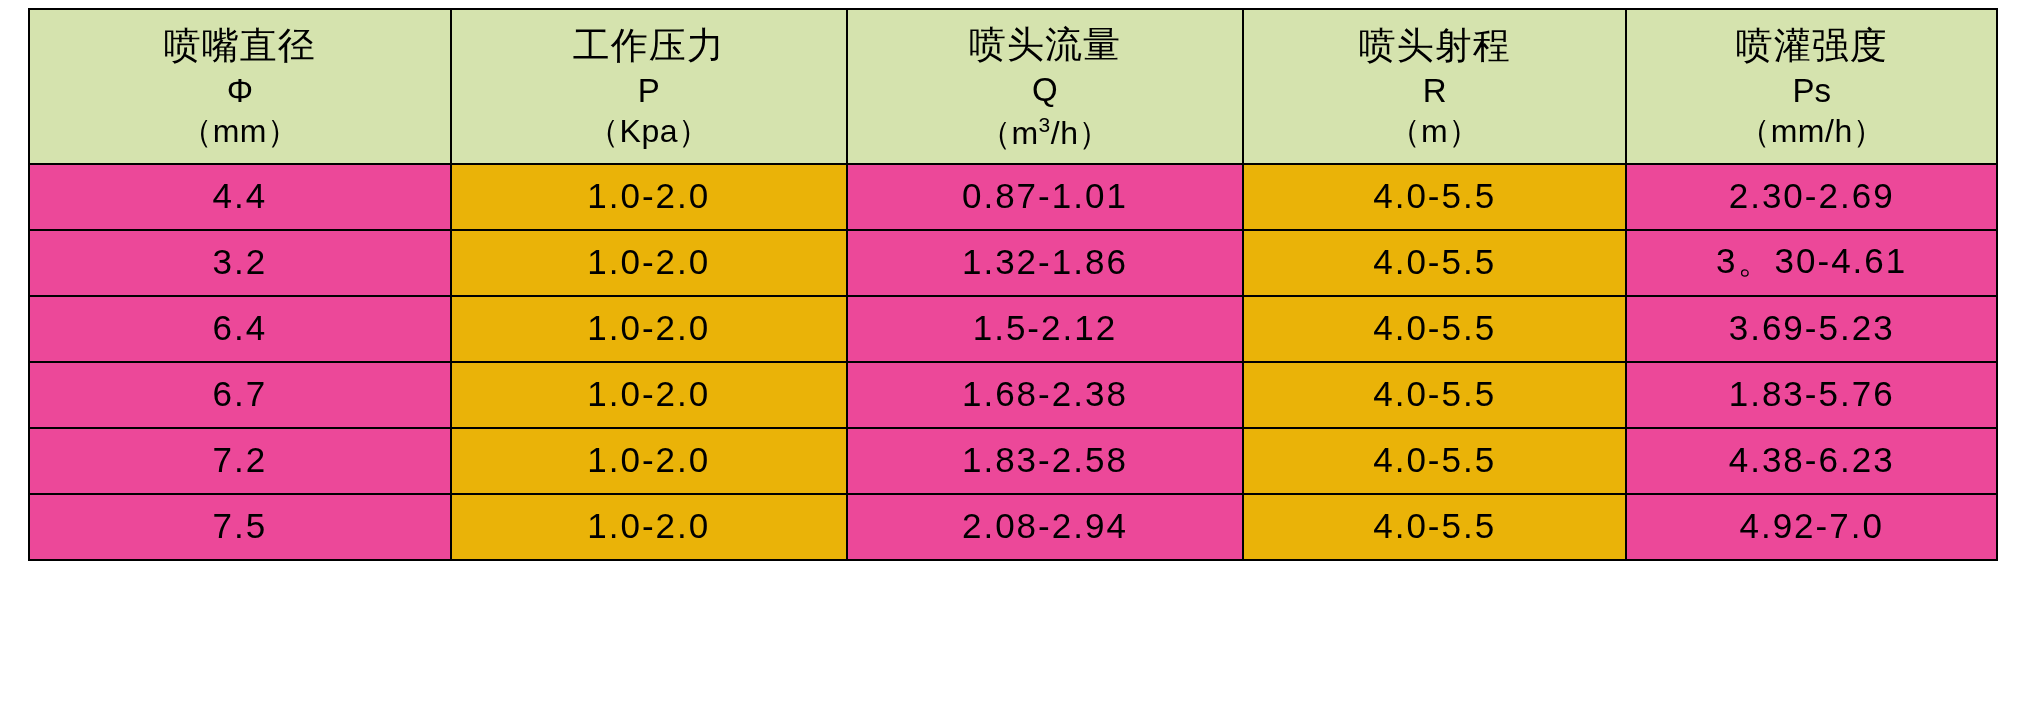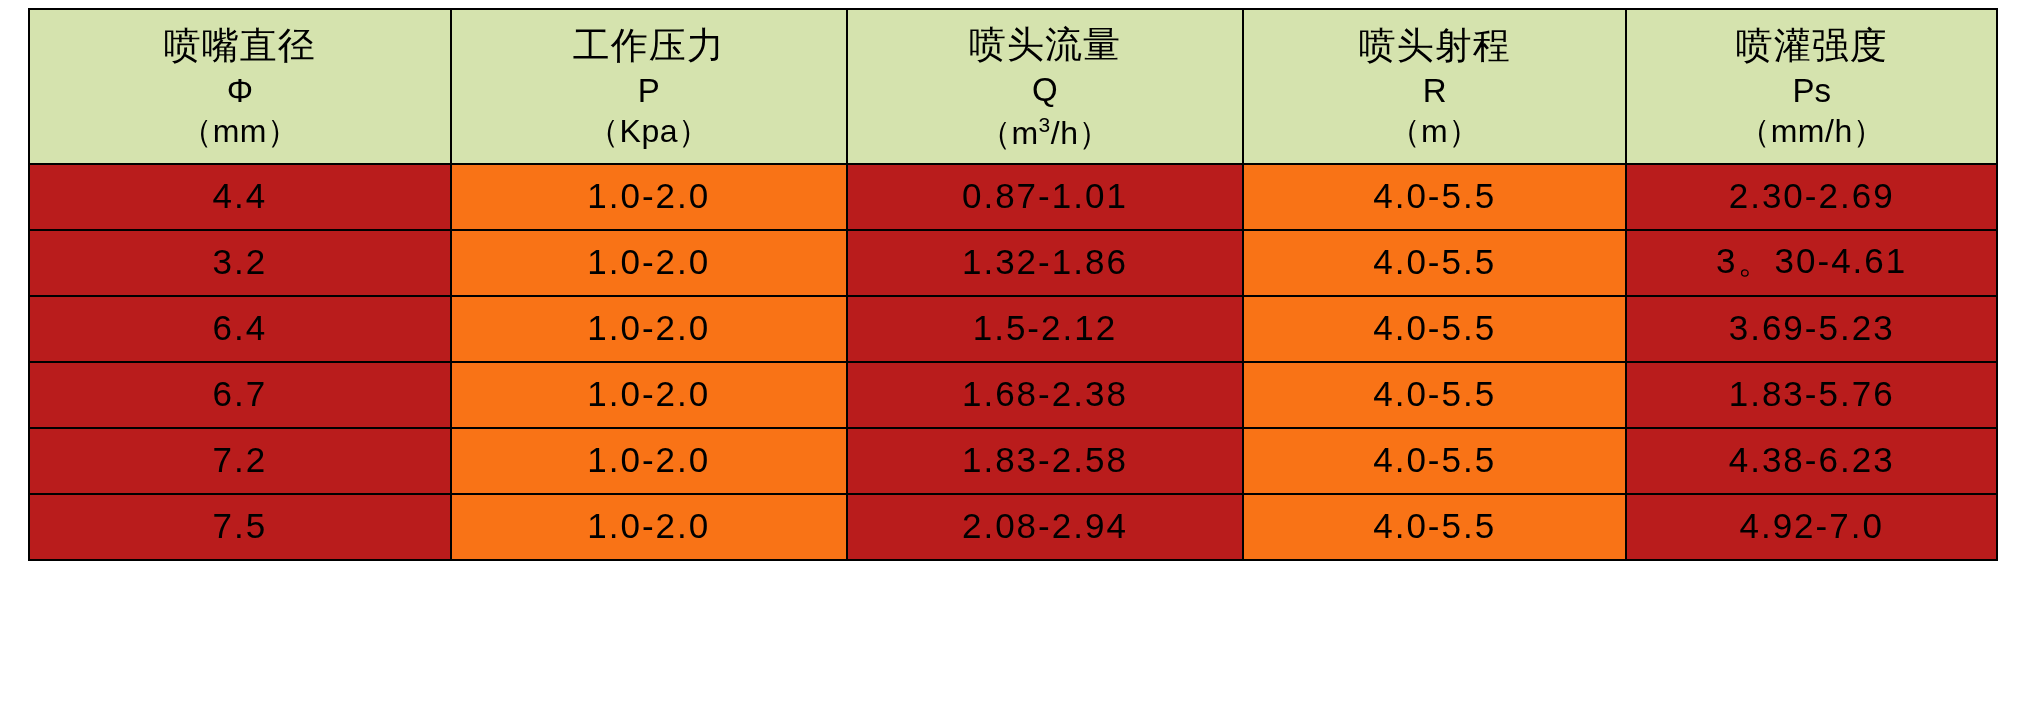--- a/index.html
+++ b/index.html
@@ -59,24 +59,24 @@
     vertical-align: super;
   }
   table.spec tbody td {
     font-size: 35px;
     padding: 5px 4px 7px 4px;
     letter-spacing: 2px;
     height: 52px;
   }
   
   table.spec tbody td.tint {
-    background: #b91c1c;
+    background: #ec4899;
   }
   table.spec tbody td.plain {
-    background: #f97316;
+    background: #eab308;
   }
   col.c1 { width: 330px; }
   col.c2 { width: 310px; }
   col.c3 { width: 310px; }
   col.c4 { width: 300px; }
   col.c5 { width: 290px; }
 </style>
 </head>
 <body>
 

